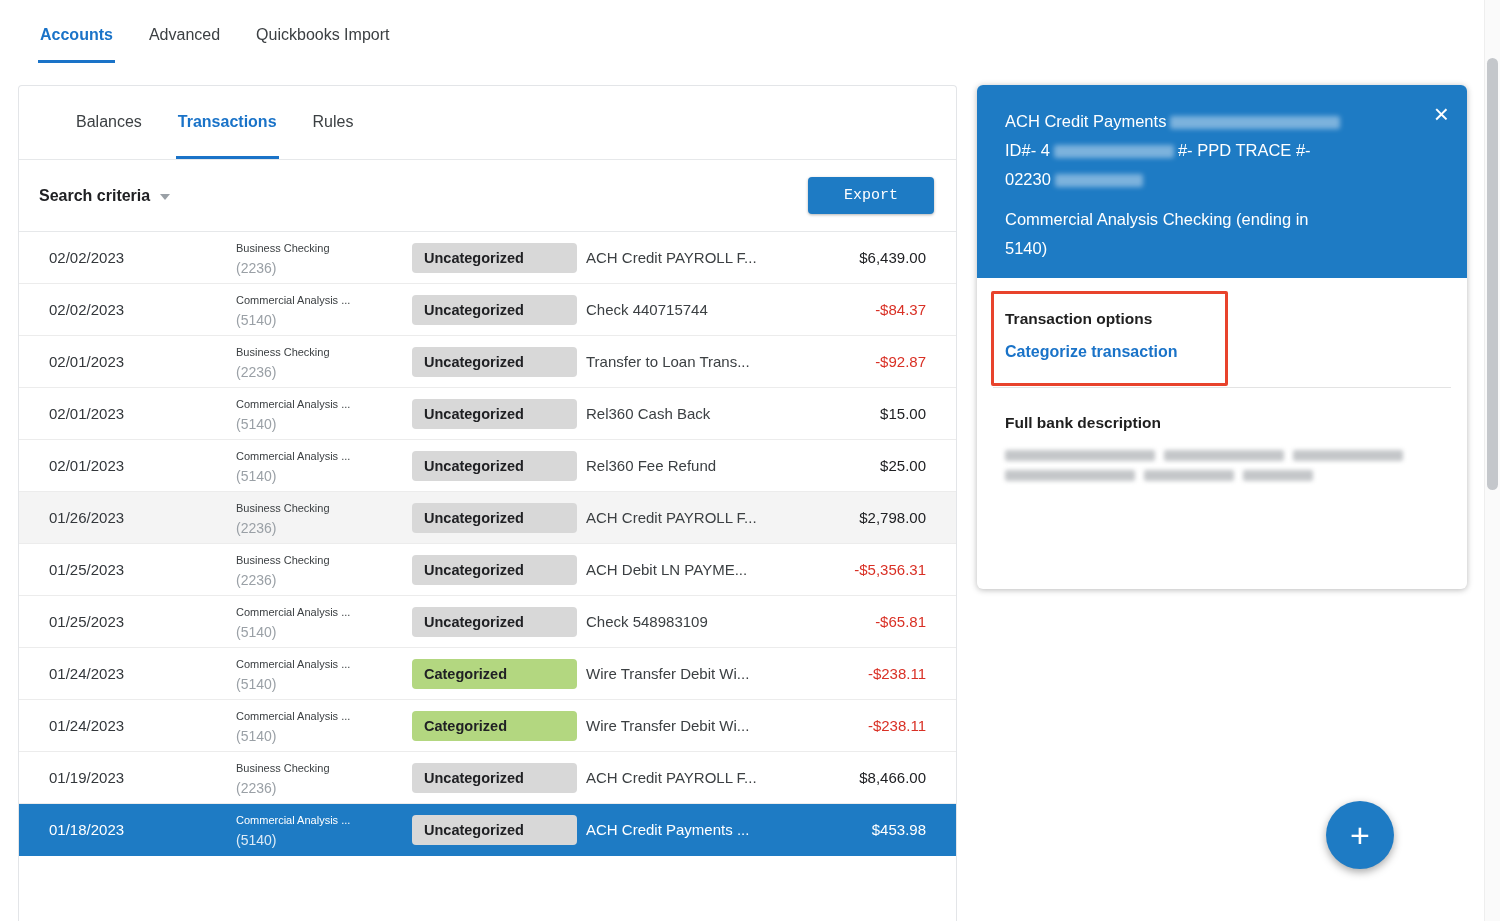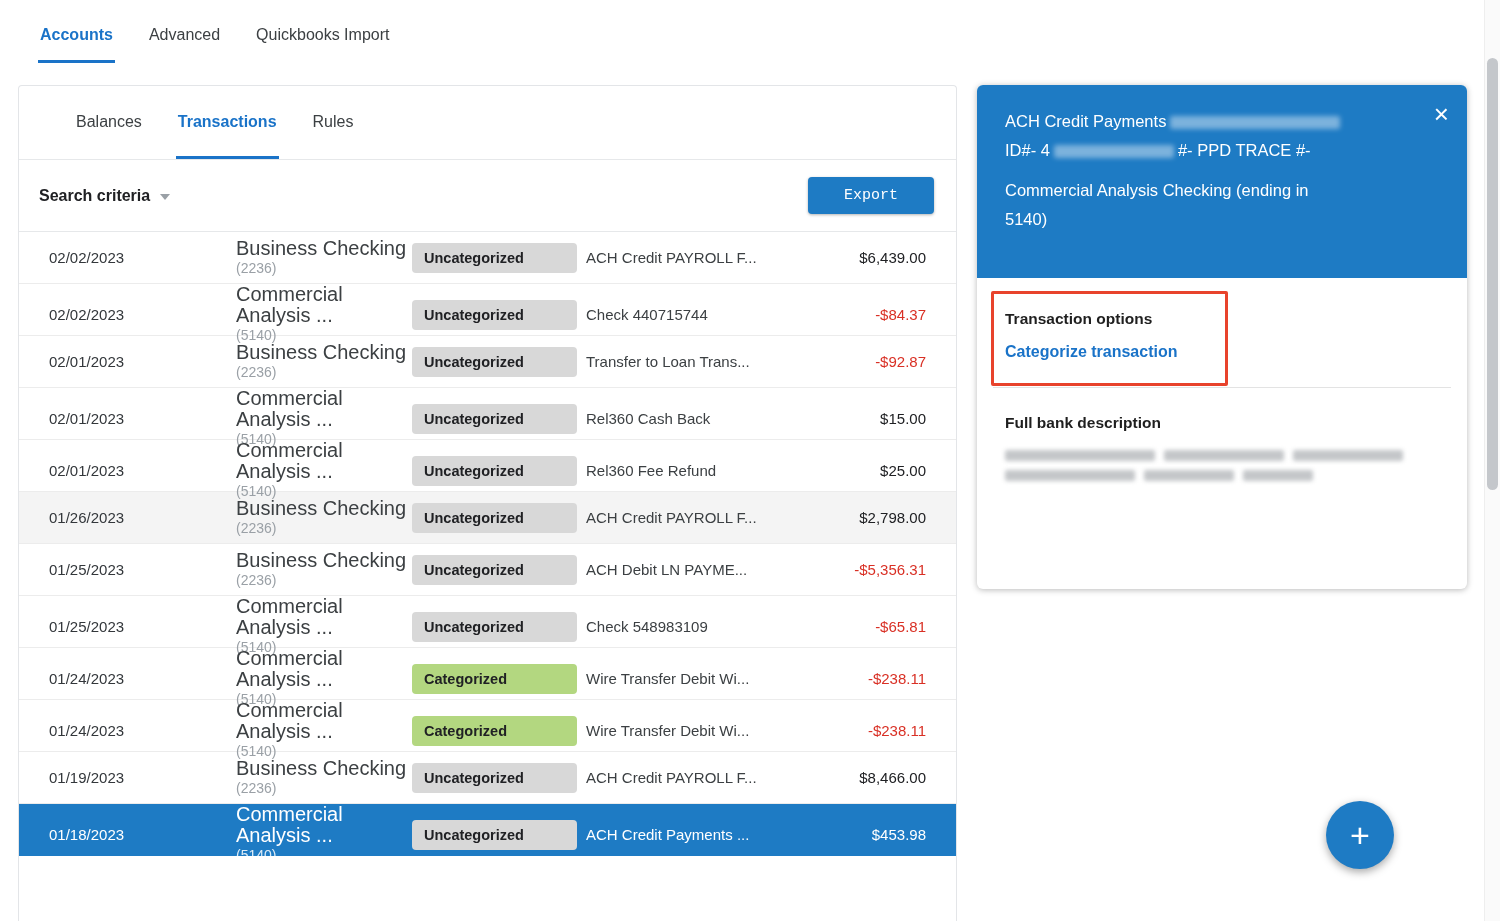--- a/index.html
+++ b/index.html
@@ -28,21 +28,21 @@
     font-size:15px; font-weight:500; padding:10px 36px; cursor:pointer; box-shadow:0 1px 3px rgba(0,0,0,.3); }
 
   
   .t-head, .t-row { display:grid; grid-template-columns:187px 176px 174px 1fr 150px; align-items:center; padding:0 30px; }
   .t-head { height:53px; border-bottom:1px solid #e6e8ea; color:#5f6368; font-size:15px; font-weight:500; }
   .t-head .amount { text-align:right; }
   .th-date { display:flex; align-items:center; gap:7px; cursor:pointer; }
   .t-row { height:52px; border-bottom:1px solid #ececec; background:#fff; cursor:pointer; }
   .t-row.shaded { background:#f4f4f4; }
   .cell.date { font-size:15px; font-weight:500; color:#33373b; }
-  .acc1 { font-size:20px; color:#3c4043; line-height:21px; }
+  .acc1 { font-size:11px; color:#3c4043; line-height:21px; }
   .acc2 { font-size:14px; color:#9aa0a6; line-height:19px; }
   .cell.desc { font-size:15px; color:#3c4043; white-space:nowrap; overflow:hidden; }
   .cell.amount { font-size:15px; color:#202124; text-align:right; }
   .cell.amount.negative { color:#d93025; }
   .badge { display:inline-block; width:165px; padding:7px 12px; border-radius:4px; font-size:14.5px; font-weight:600; color:#202124; }
   .badge-gray { background:#d8d8d8; }
   .badge-green { background:#b3d780; }
   .t-row.selected { background:#1e7bc4; border-bottom-color:#1e7bc4; }
   .t-row.selected .cell.date, .t-row.selected .acc1, .t-row.selected .cell.desc, .t-row.selected .cell.amount { color:#fff; }
   .t-row.selected .acc2 { color:rgba(255,255,255,.85); }
@@ -256,20 +256,23 @@
   </section>
 
   <aside class="detail-card">
     <header class="detail-header">
       <div class="dh-line">
         <span>ACH Credit Payments</span><span class="blur-chip w170"></span>
       </div>
       <div class="dh-line">
         <span>ID#- 4</span><span class="blur-chip w120"></span><span>#- PPD TRACE #-</span>
       </div>
+      <div class="dh-line">
+        <span>02230</span><span class="blur-chip w88"></span>
+      </div>
       <div class="dh-sub">Commercial Analysis Checking (ending in 5140)</div>
       <button class="close-btn">×</button>
     </header>
 
     <div class="detail-body">
       <div class="opt-label">Transaction options</div>
       <a class="categorize-link">Categorize transaction</a>
       <hr class="body-divider">
       <div class="bank-label">Full bank description</div>
       <div class="blur-line">

